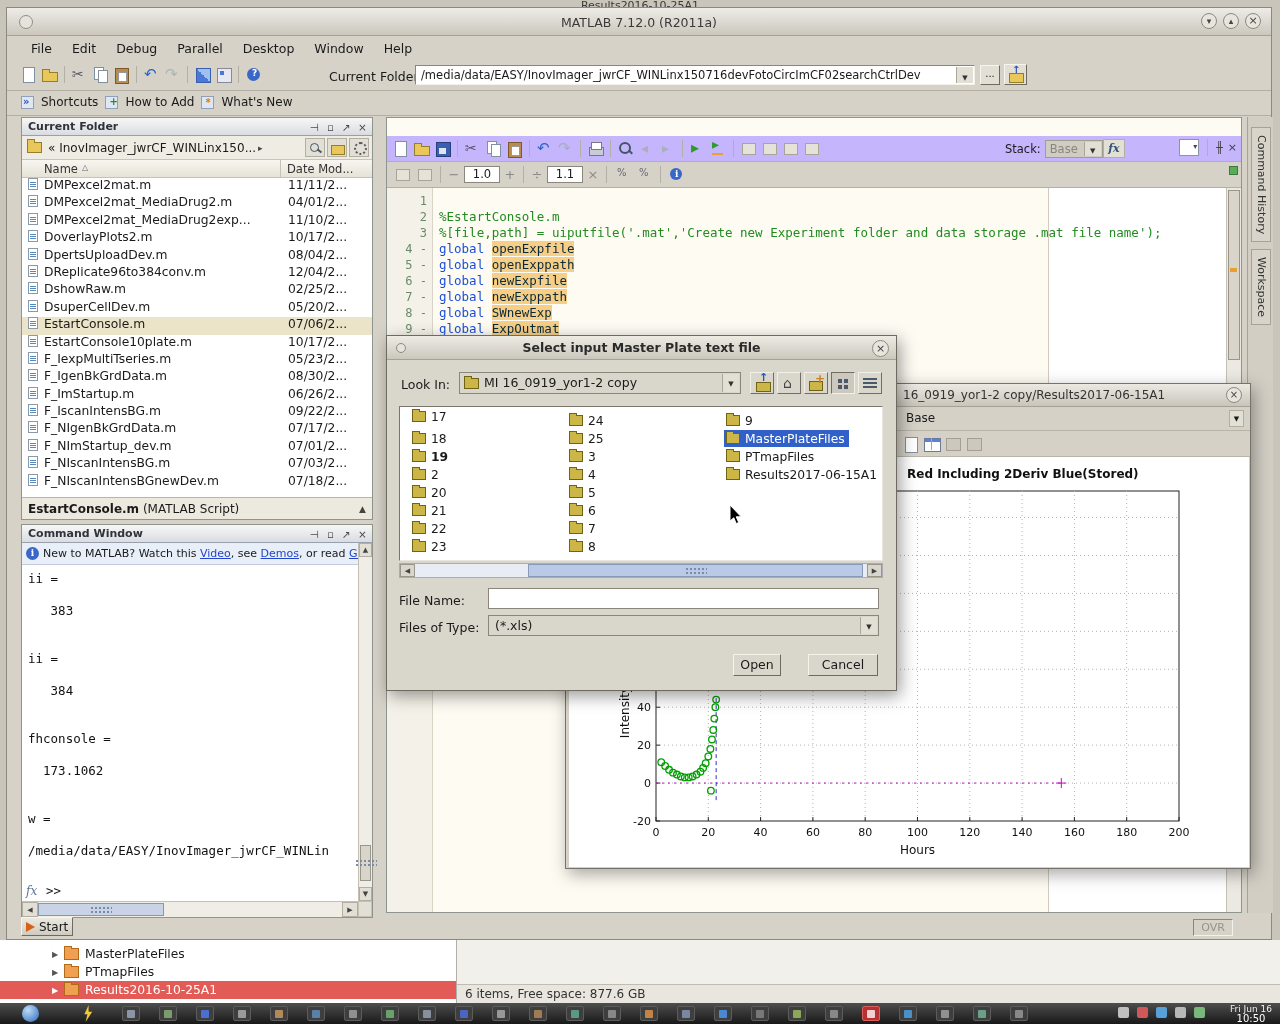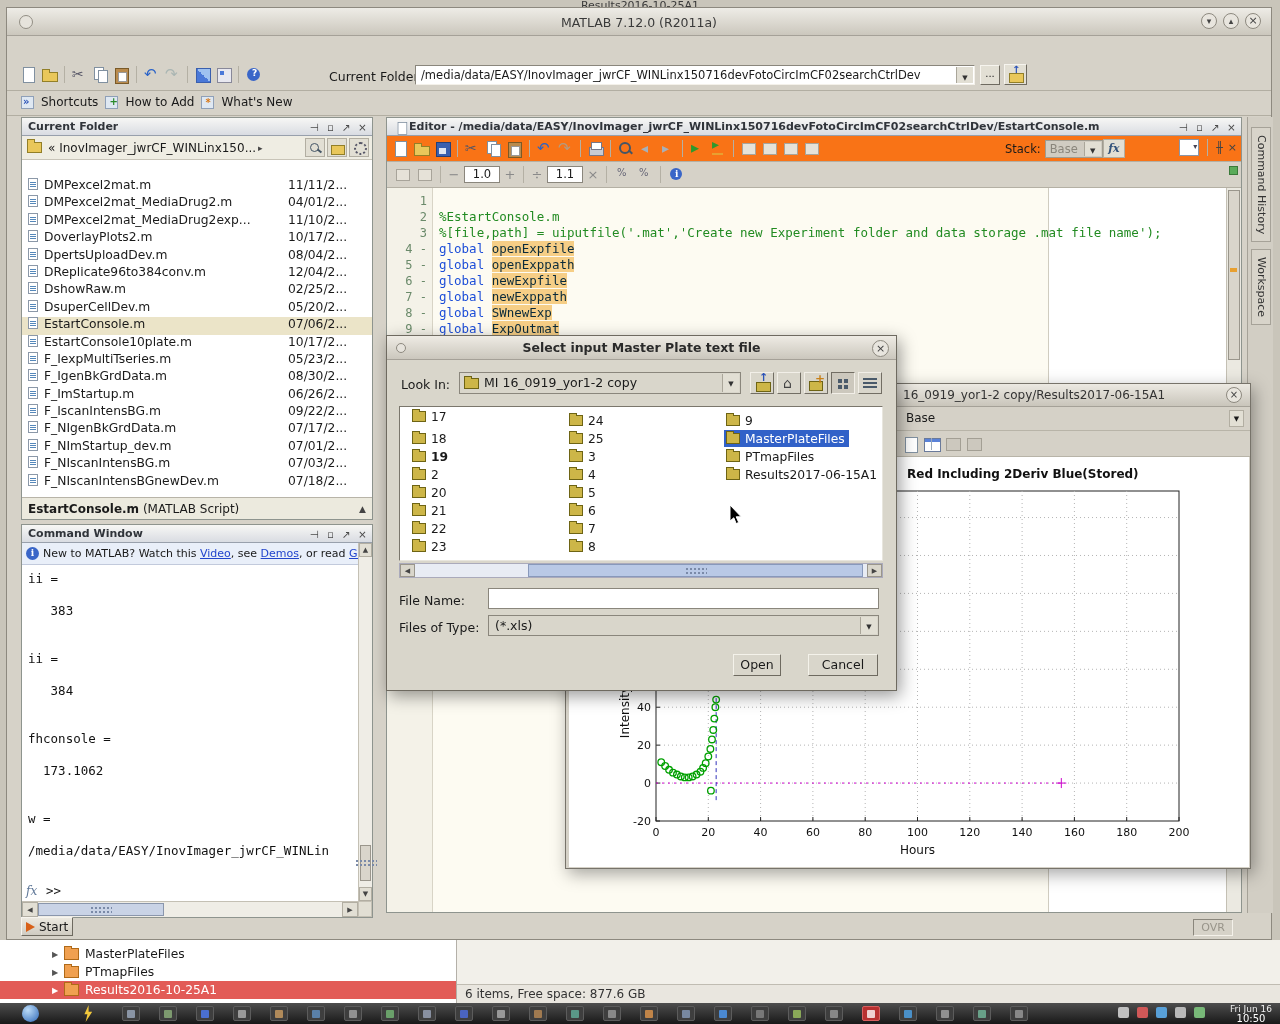--- a/index.html
+++ b/index.html
@@ -116,21 +116,21 @@
 .hscroll .lt,.hscroll .rt{position:absolute;top:0;bottom:0;width:16px;background:#e2dfd4;
   border:1px solid #b2aea2;font-size:7px;text-align:center;line-height:14px;color:#444}
 .hscroll .lt{left:0}.hscroll .rt{right:0}
 .hscroll .lt::before{content:"◀"}.hscroll .rt::before{content:"▶"}
 .hscroll .thumb{position:absolute;left:16px;top:1px;bottom:1px;width:126px;background:#c9d3e6;border:1px solid #8a96ac}
 .dots::after{content:"";position:absolute;left:50%;top:50%;width:22px;height:8px;margin:-4px 0 0 -11px;
   background-image:radial-gradient(#7a8aa8 1px,transparent 1.3px);background-size:4px 4px}
 .corner{position:absolute;right:0;bottom:0;width:14px;height:16px;background:#e2dfd4;border:1px solid #c4c0b4}
 
 .ed-panel{background:#fdfbf2}
-.ed-tb1{position:absolute;left:0;right:0;top:18px;height:26px;background:#f97316;border-bottom:1px solid #b4b0a4}
+.ed-tb1{position:absolute;left:0;right:0;top:18px;height:26px;background:#c4b5fd;border-bottom:1px solid #b4b0a4}
 .ed-tb1 .tb-icons{left:4px;top:3px}
 .stack-group{position:absolute;left:618px;top:4px;display:flex;align-items:center;gap:4px;font-size:11.5px}
 .stack-combo{position:relative;width:58px;height:18px;background:#d0ccc2;border:1px solid #a09c90;
   color:#8a867c;font-size:11.5px;padding:1px 18px 0 4px}
 .fxbtn{position:absolute;left:716px;top:3px;width:22px;height:19px;background:#e2dfd4;border:1px solid #b2aea2;
   font:italic bold 11px/17px "DejaVu Serif",serif;color:#33527a;text-align:center}
 .ed-right-ctrl{position:absolute;right:4px;top:3px;display:flex;align-items:center;gap:5px}
 .ed-split{position:relative;width:20px;height:17px;background:#fff;border:1px solid #8a96a8}
 .ed-split::after{content:"▾";position:absolute;right:1px;top:2px;font-size:8px;color:#445}
 .gl{font-size:11px;color:#444}
@@ -315,20 +315,29 @@
   <div class="mw">
     <div class="titlebar">
       <span class="win-menu"></span>
       <span class="title-text">MATLAB 7.12.0 (R2011a)</span>
       <span class="win-btns">
         <span class="wbtn min"></span>
         <span class="wbtn max"></span>
         <span class="wbtn cls"></span>
       </span>
     </div>
+    <div class="menubar">
+        <span class="menu-item">File</span>
+        <span class="menu-item">Edit</span>
+        <span class="menu-item">Debug</span>
+        <span class="menu-item">Parallel</span>
+        <span class="menu-item">Desktop</span>
+        <span class="menu-item">Window</span>
+        <span class="menu-item">Help</span>
+      </div>
     <div class="toolbar">
       <div class="tb-icons">
           <span class="icon new-script-icon"></span>
           <span class="icon open-file-icon"></span>
           <span class="tsep"></span>
           <span class="icon cut-icon"></span>
           <span class="icon copy-icon"></span>
           <span class="icon paste-icon"></span>
           <span class="tsep"></span>
           <span class="icon undo-icon"></span>
@@ -370,20 +379,26 @@
       </div>
       <div class="cf-crumb">
         <span class="crumb-folder"></span>
         <span class="crumb-text">« InovImager_jwrCF_WINLinx150...</span>
         <span class="crumb-caret">▸</span>
         <span style="margin-left:auto"></span>
         <span class="crumb-btn search"></span>
         <span class="crumb-btn ffiles"></span>
         <span class="crumb-btn gear"></span>
       </div>
+      <div class="cf-cols">
+        <span class="nm">Name</span>
+        <span class="srt">△</span>
+        <span class="dv"></span>
+        <span class="dt">Date Mod...</span>
+      </div>
       <div class="cf-rows">
           <div class="cf-row">
             <span class="mficon"></span>
             <span class="cf-name">DMPexcel2mat.m</span>
             <span class="cf-date">11/11/2...</span>
           </div>
           <div class="cf-row">
             <span class="mficon"></span>
             <span class="cf-name">DMPexcel2mat_MediaDrug2.m</span>
             <span class="cf-date">04/01/2...</span>
@@ -524,30 +539,20 @@
       </div>
       <div class="hscroll">
         <span class="lt"></span>
         <span class="rt"></span>
         <span class="thumb dots"></span>
       </div>
       <div class="corner"></div>
     </div>
 
     <div class="panel ed-panel" style="left:379px;top:109px;width:856px;height:796px">
-      <div class="phead">
-        <span class="icon new-script-icon" style="width:14px;height:15px;transform:scale(.8);margin-right:2px"></span>
-        <span class="ptitle">Editor - /media/data/EASY/InovImager_jwrCF_WINLinx150716devFotoCircImCF02searchCtrlDev/EstartConsole.m</span>
-        <span class="picons">
-            <span class="pi dock-icon"></span>
-            <span class="pi minimize-icon"></span>
-            <span class="pi undock-icon"></span>
-            <span class="pi close-icon"></span>
-          </span>
-      </div>
       <div class="ed-tb1">
         <div class="tb-icons">
             <span class="icon new-script-icon"></span>
             <span class="icon open-file-icon"></span>
             <span class="icon save-icon"></span>
             <span class="tsep"></span>
             <span class="icon cut-icon"></span>
             <span class="icon copy-icon"></span>
             <span class="icon paste-icon"></span>
             <span class="tsep"></span>

